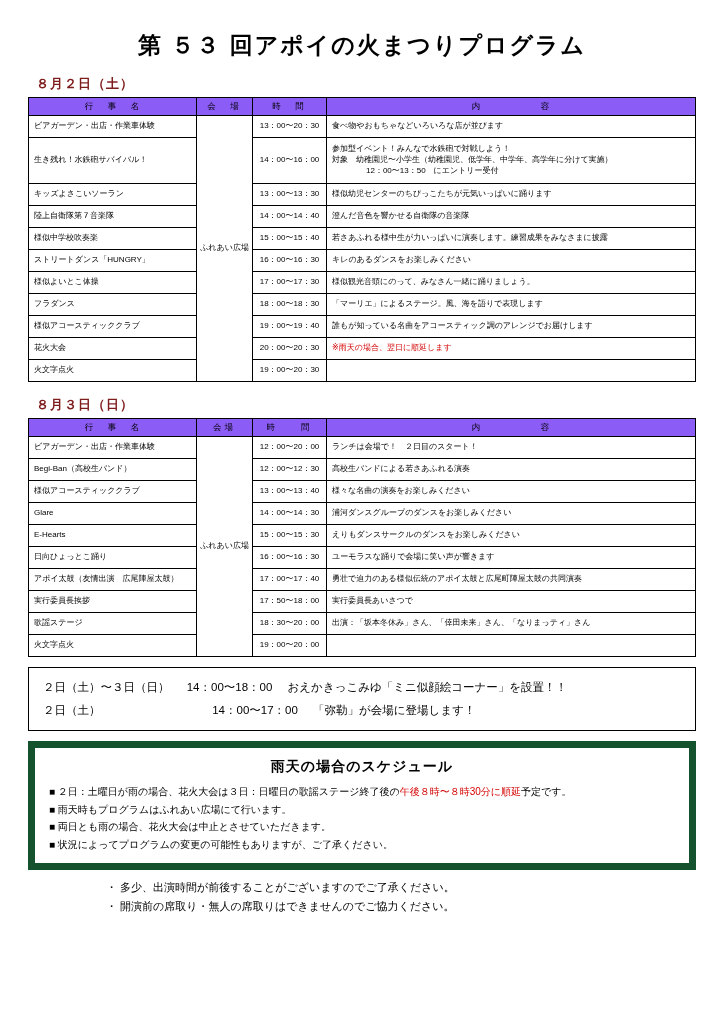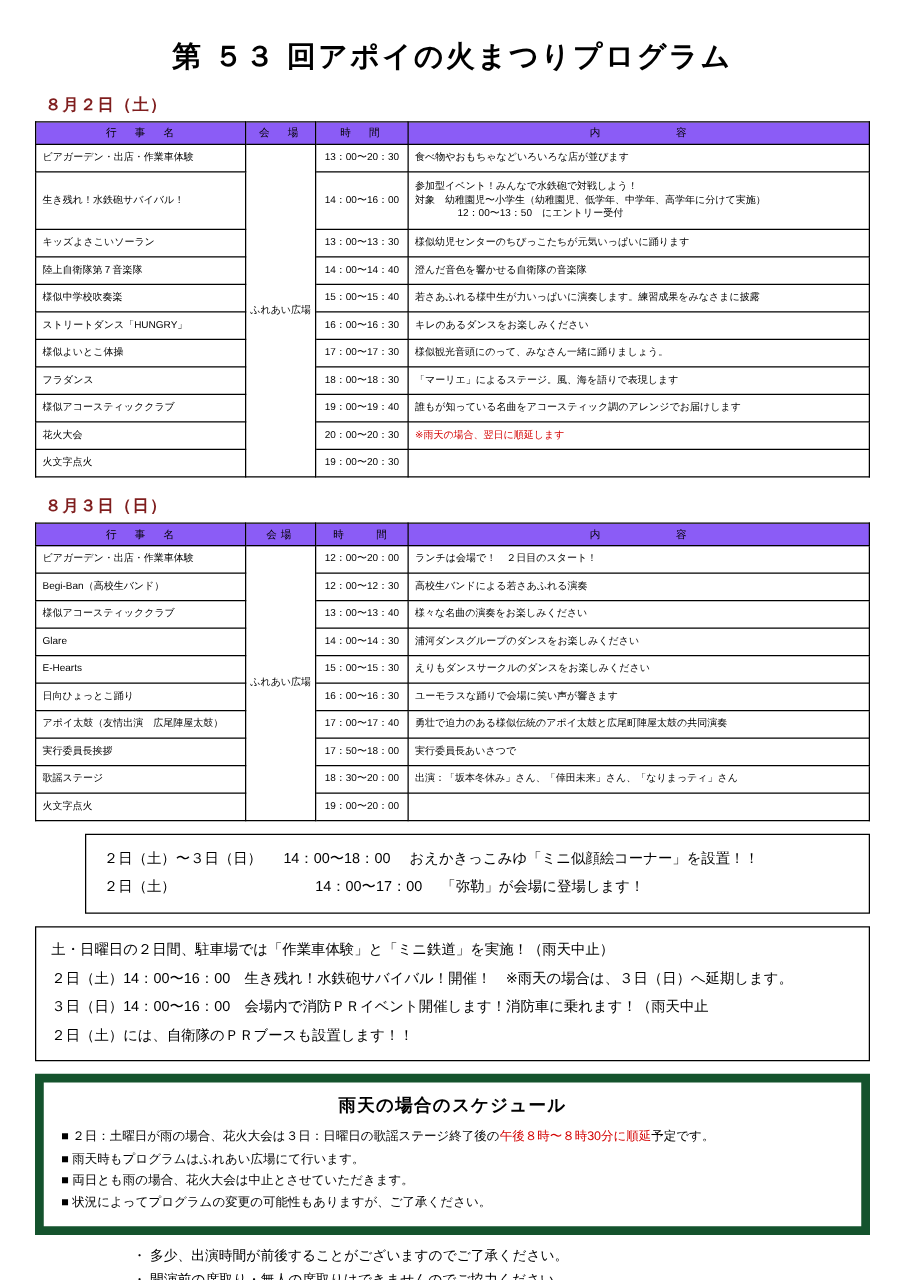--- a/index.html
+++ b/index.html
@@ -64,21 +64,21 @@
 
   .gap { height: 14px; }
 
   .box {
     border: 1px solid #000;
     margin: 10px 0 0 0;
     padding: 7px 12px;
     font-size: 11.5px;
     line-height: 2.0;
   }
-  .box.b1 { padding: 8px 14px; margin-left: 40px; }
+  .box.b1 { padding: 8px 14px; }
   .box .ln { white-space: nowrap; }
   .box .lbl { display: inline-block; }
 
   .rain-box {
     border: 7px solid #14532d;
     margin: 10px 0 4px 0;
     padding: 8px 14px 10px 14px;
   }
   .rain-title {
     text-align: center;
@@ -252,26 +252,20 @@
       <span class="lbl" style="padding-left:14px">14：00〜18：00</span>
       <span class="lbl" style="padding-left:12px">おえかきっこみゆ「ミニ似顔絵コーナー」を設置！！</span>
     </div>
     <div class="ln">
       <span class="lbl" style="width:166px">２日（土）</span>
       <span class="lbl">14：00〜17：00</span>
       <span class="lbl" style="padding-left:12px">「弥勒」が会場に登場します！</span>
     </div>
   </div>
 
-  <div class="box">
-    <div class="ln">土・日曜日の２日間、駐車場では「作業車体験」と「ミニ鉄道」を実施！（雨天中止）</div>
-    <div class="ln">２日（土）14：00〜16：00　生き残れ！水鉄砲サバイバル！開催！　※雨天の場合は、３日（日）へ延期します。</div>
-    <div class="ln">３日（日）14：00〜16：00　会場内で消防ＰＲイベント開催します！消防車に乗れます！（雨天中止</div>
-    <div class="ln">２日（土）には、自衛隊のＰＲブースも設置します！！</div>
-  </div>
 
   <div class="rain-box">
     <div class="rain-title">雨天の場合のスケジュール</div>
     <ul>
       <li><span>■ ２日：土曜日が雨の場合、花火大会は３日：日曜日の歌謡ステージ終了後の</span><span class="warn">午後８時〜８時30分に順延</span><span>予定です。</span></li>
       <li><span>■ 雨天時もプログラムはふれあい広場にて行います。</span></li>
       <li><span>■ 両日とも雨の場合、花火大会は中止とさせていただきます。</span></li>
       <li><span>■ 状況によってプログラムの変更の可能性もありますが、ご了承ください。</span></li>
     </ul>
   </div>

